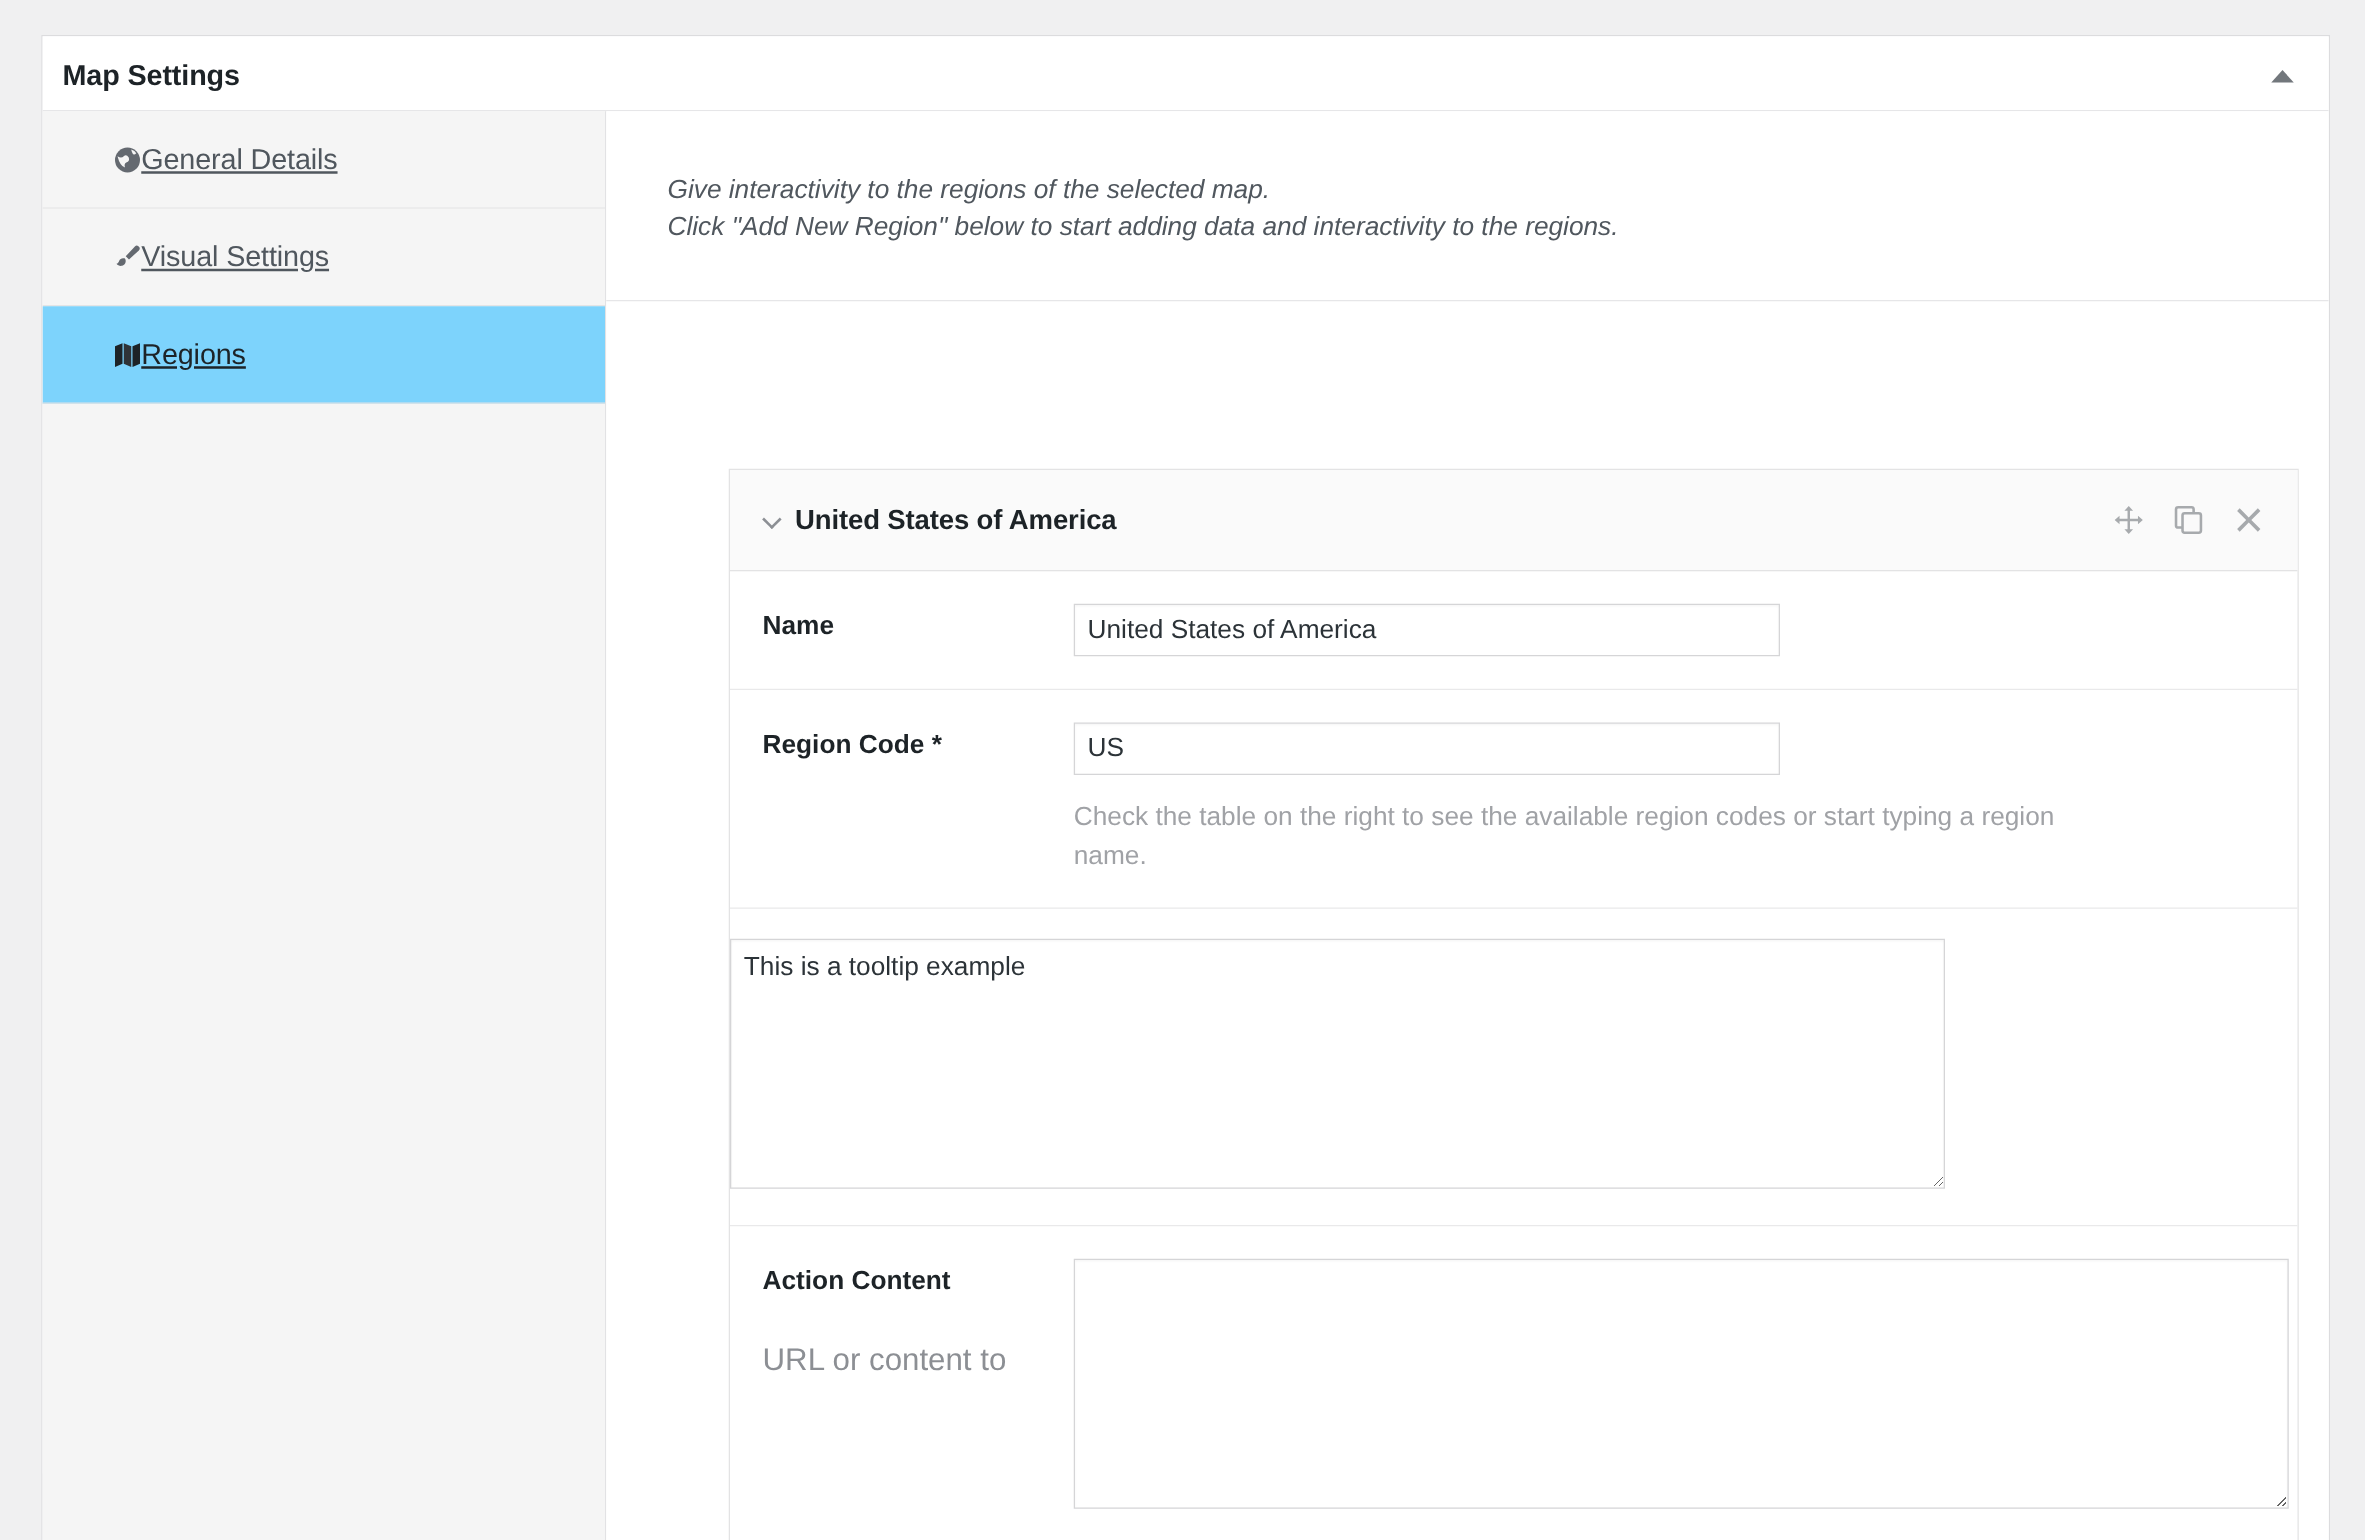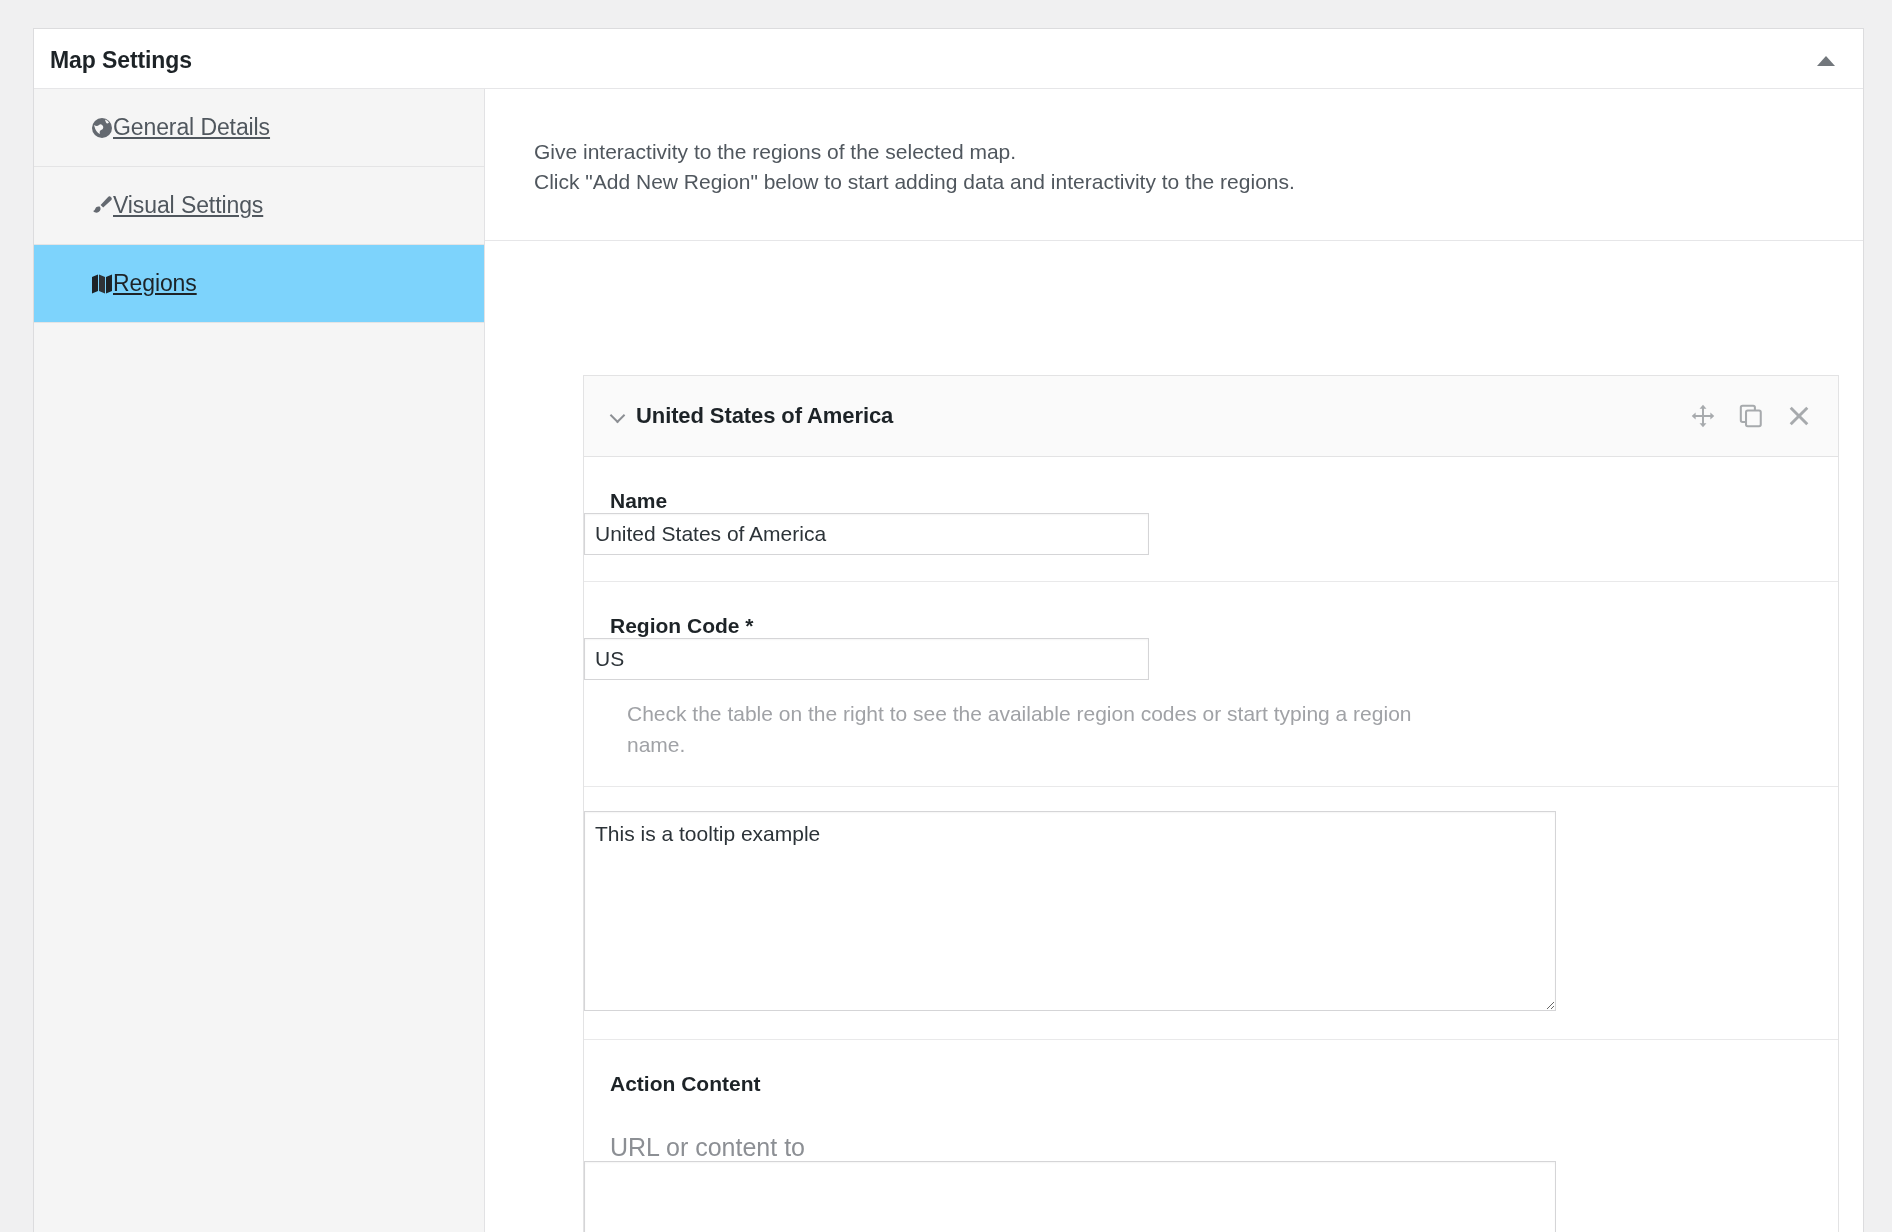--- a/index.html
+++ b/index.html
@@ -132,20 +132,21 @@
     right: 0;
     height: 100%;
     background: #ffffff;
     box-sizing: border-box;
   }
 
   .intro {
     padding: 48px 0 0 49px;
     border-bottom: 1px solid #e6e6e8;
     padding-bottom: 43px;
+    font-style: italic;
   }
   .intro p {
     margin: 0;
     font-size: 21px;
     line-height: 30px;
     color: #50575e;
   }
 
   
   .region-panel {
@@ -209,21 +210,20 @@
     justify-content: center;
     cursor: pointer;
   }
 
   .field-row {
     position: relative;
     display: flex;
     border-bottom: 1px solid #e9e9ea;
     padding: 26px 0 26px 0;
     box-sizing: border-box;
-    flex-direction: column;
   }
   .field-row:last-child { border-bottom: none; }
   .field-label {
     width: 275px;
     flex: none;
     padding-left: 26px;
     box-sizing: border-box;
     font-size: 21px;
     font-weight: bold;
     color: #1d2327;
@@ -254,21 +254,20 @@
     background: #fff;
     box-shadow: inset 0 1px 2px rgba(0,0,0,0.045);
     border-radius: 0;
   }
   .field-hint {
     margin-top: 18px;
     font-size: 21px;
     line-height: 31px;
     color: #a0a2a6;
     max-width: 845px;
-    margin-left: 43px;
   }
   textarea.ta {
     width: 972px;
     height: 200px;
     font-size: 21px;
     font-family: "Liberation Sans", sans-serif;
     color: #2c3338;
     padding: 8px 10px;
     border: 1px solid #d5d5d7;
     box-sizing: border-box;

